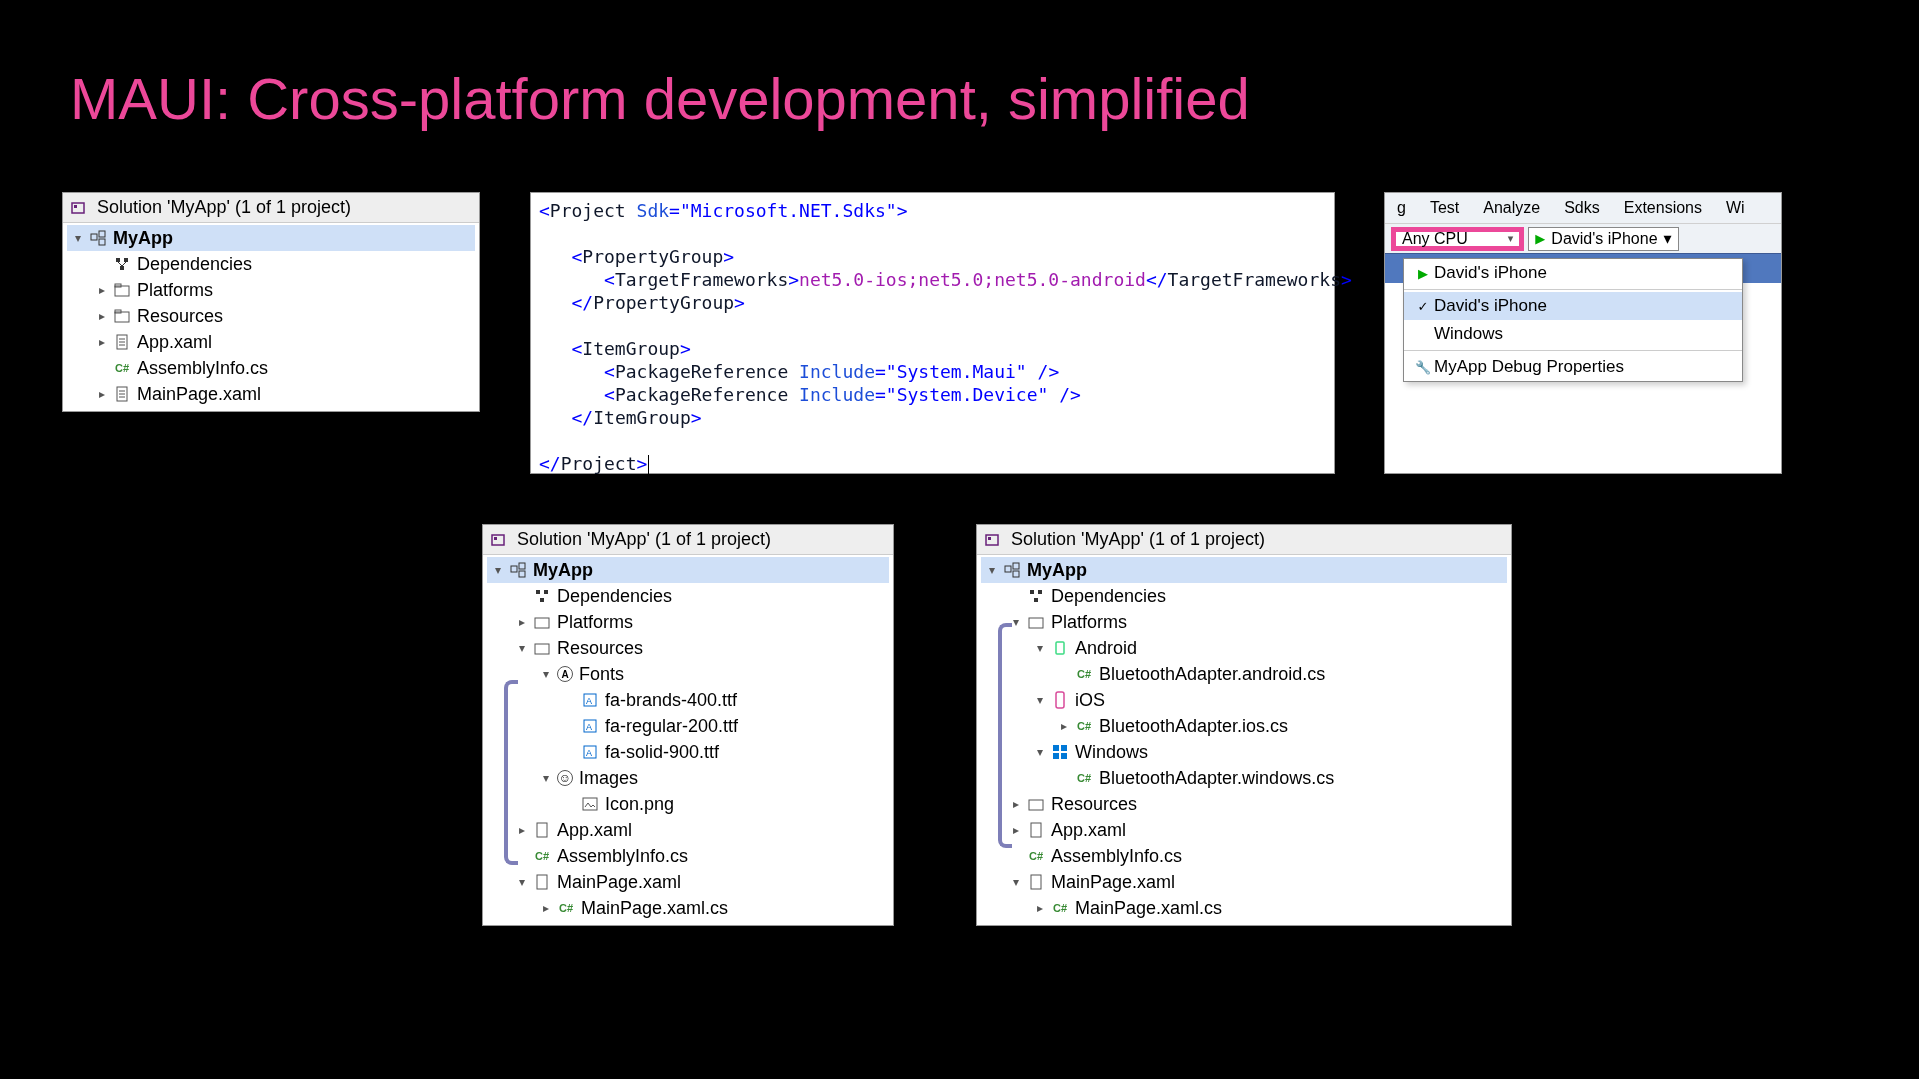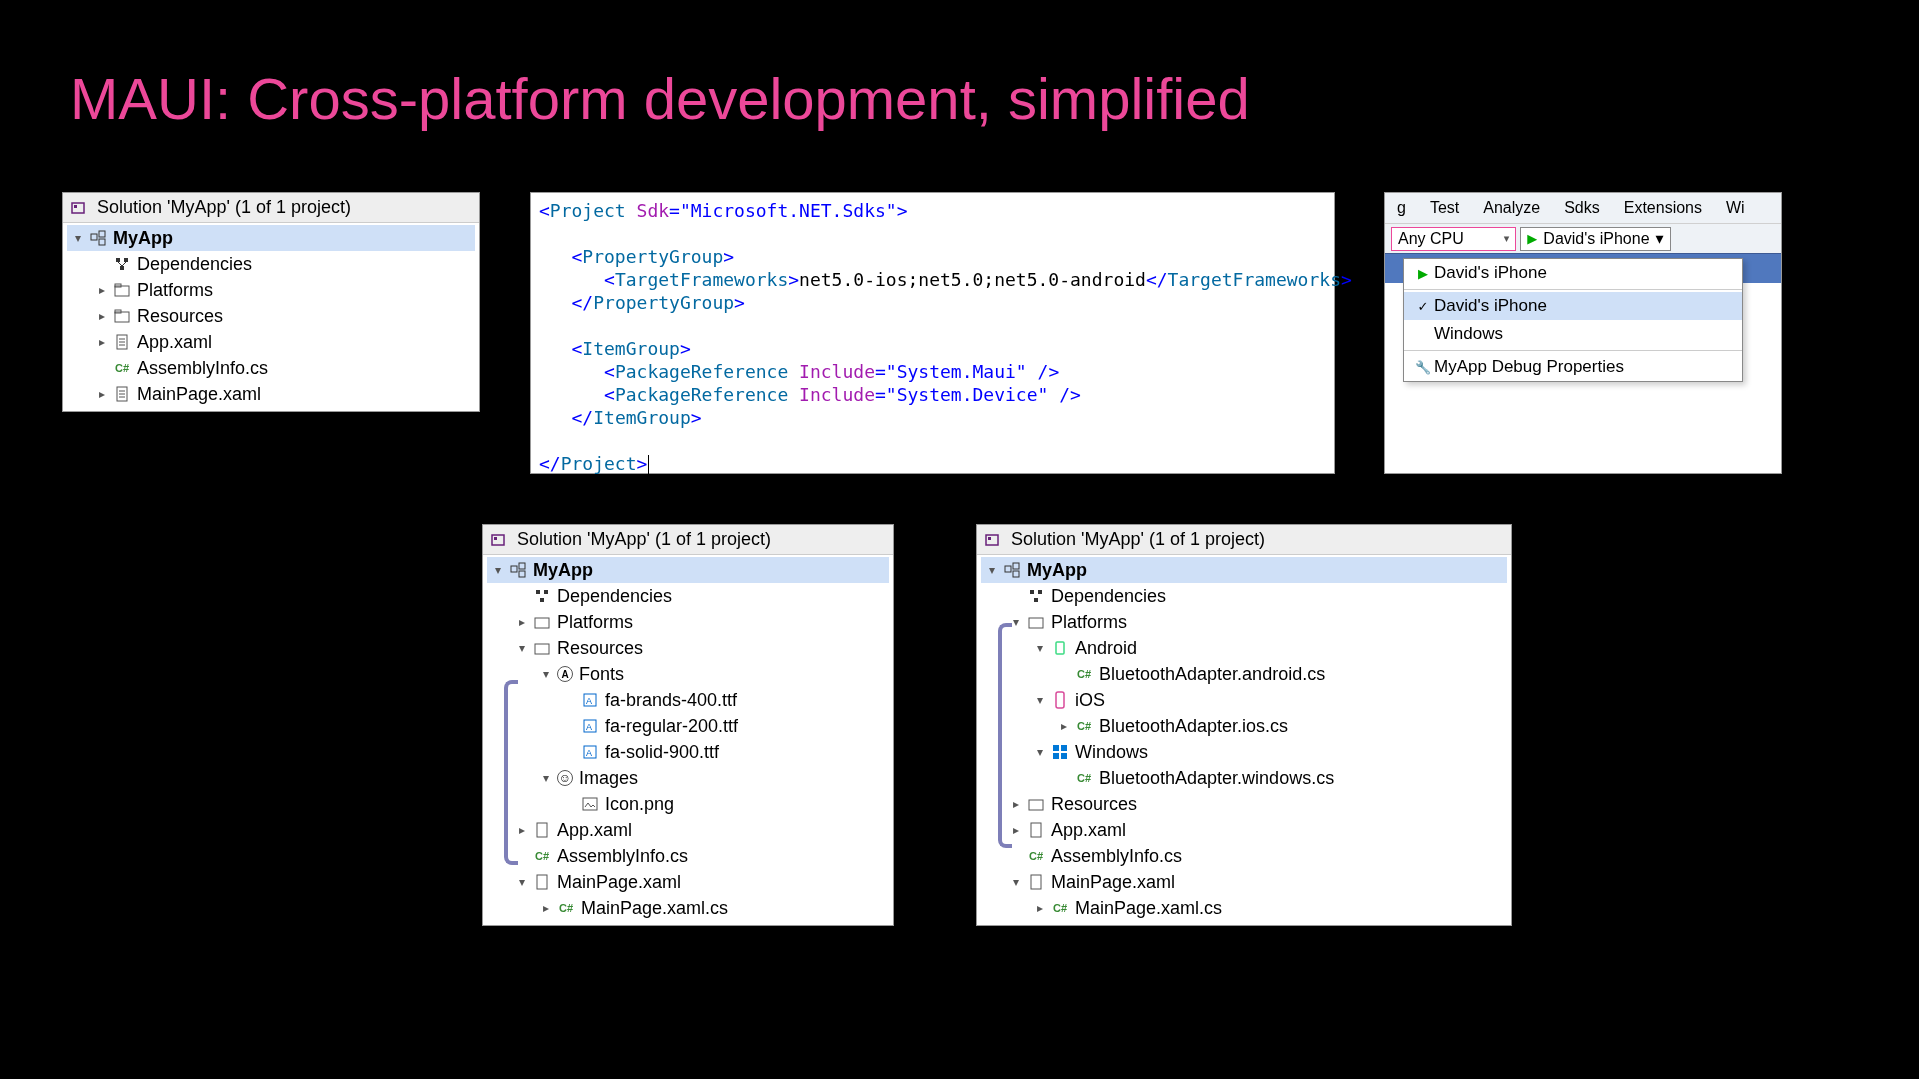--- a/index.html
+++ b/index.html
@@ -33,27 +33,27 @@
 .row.sel { background: #cfe0f7; }
 .indent { display: inline-block; }
 .i0{width:4px}.i1{width:28px}.i2{width:52px}.i3{width:76px}
 .tw { width: 14px; display: inline-flex; justify-content: center; margin-right: 4px; font-size: 12px; color: #555;}
 .ic { width: 18px; height: 18px; margin-right: 6px; display: inline-flex; align-items: center; justify-content: center; }
 .bold { font-weight: 700; }
 .vs-ic { color: #68217A; }
 .cs-ic { font-size: 11px; font-weight: 700; color: #388a34; }
 
 .code { font-family: Consolas, monospace; font-size: 18px; padding: 6px 8px; white-space: pre; line-height: 1.28; }
-.c-blue{color:#0000ff}.c-brown{color:#0369a1}.c-red{color:#a21caf}.c-black{color:#000000}
+.c-blue{color:#0000ff}.c-brown{color:#0f172a}.c-red{color:#1d4ed8}.c-black{color:#a21caf}
 
 .tb { font-size: 16px; color: #000; }
 .menu-row { display: flex; align-items: center; height: 30px; background: #eef2f6; }
 .menu-row span { padding: 0 12px; }
 .toolbar-row { display: flex; align-items: center; height: 30px; background: #eef2f6; border-top:1px solid #d0d0d0; }
-.combo { background: #fff; border:1px solid #ec4899; height: 24px; display:flex; align-items:center; padding:0 6px; margin-left:6px; }
+.combo { background: #fff; border:5px solid #ec4899; height: 24px; display:flex; align-items:center; padding:0 6px; margin-left:6px; }
 .combo .caret { margin-left: 40px; font-size: 11px; color:#555; }
 .play-btn { display:flex; align-items:center; height:24px; border:1px solid #888; background:#fff; margin-left:4px; padding:0 6px; }
 .play-btn .tri { color:#0a0; margin-right:6px; font-size:13px;}
 .bar3 { height:30px; background:#5078be; border-top:1px solid #3d5a94;}
 .dd { position:absolute; background:#fff; border:1px solid #888; box-shadow:3px 3px 6px rgba(0,0,0,.2); font-size:17px;}
 .dd-row{display:flex;align-items:center;height:28px;padding:0 14px 0 8px;}
 .dd-row .mark{width:22px;text-align:center;color:#0a0;font-size:13px;}
 .dd-row.sel{background:#cfe0f7;}
 .dd-sep{height:1px;background:#ccc;margin:2px 0;}
 .brace { position:absolute; border-left:4px solid #7e7fb8; border-top:4px solid #7e7fb8; border-bottom:4px solid #7e7fb8; border-radius:8px 0 0 8px; width:14px; }

